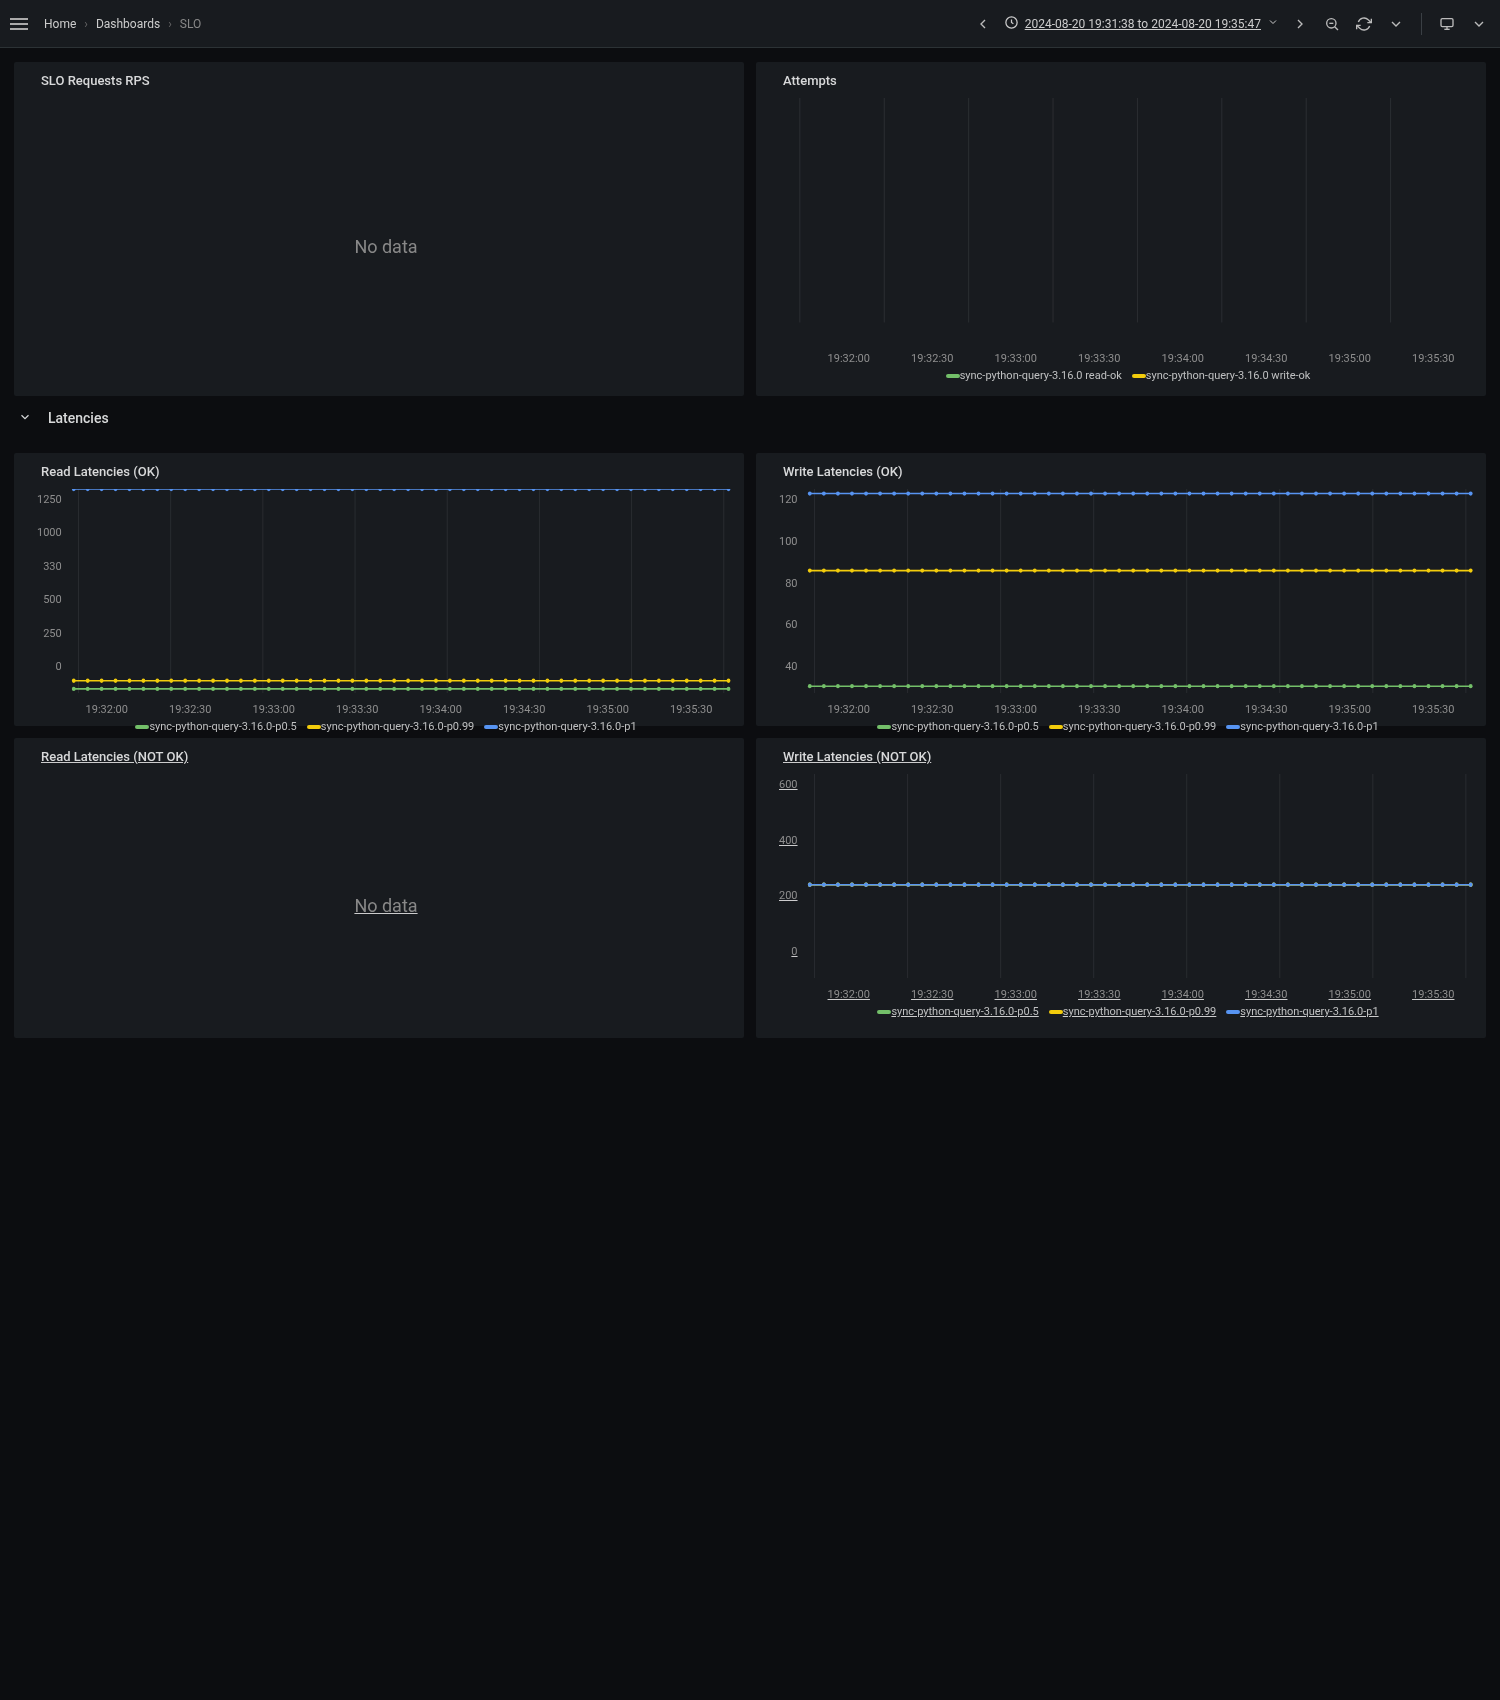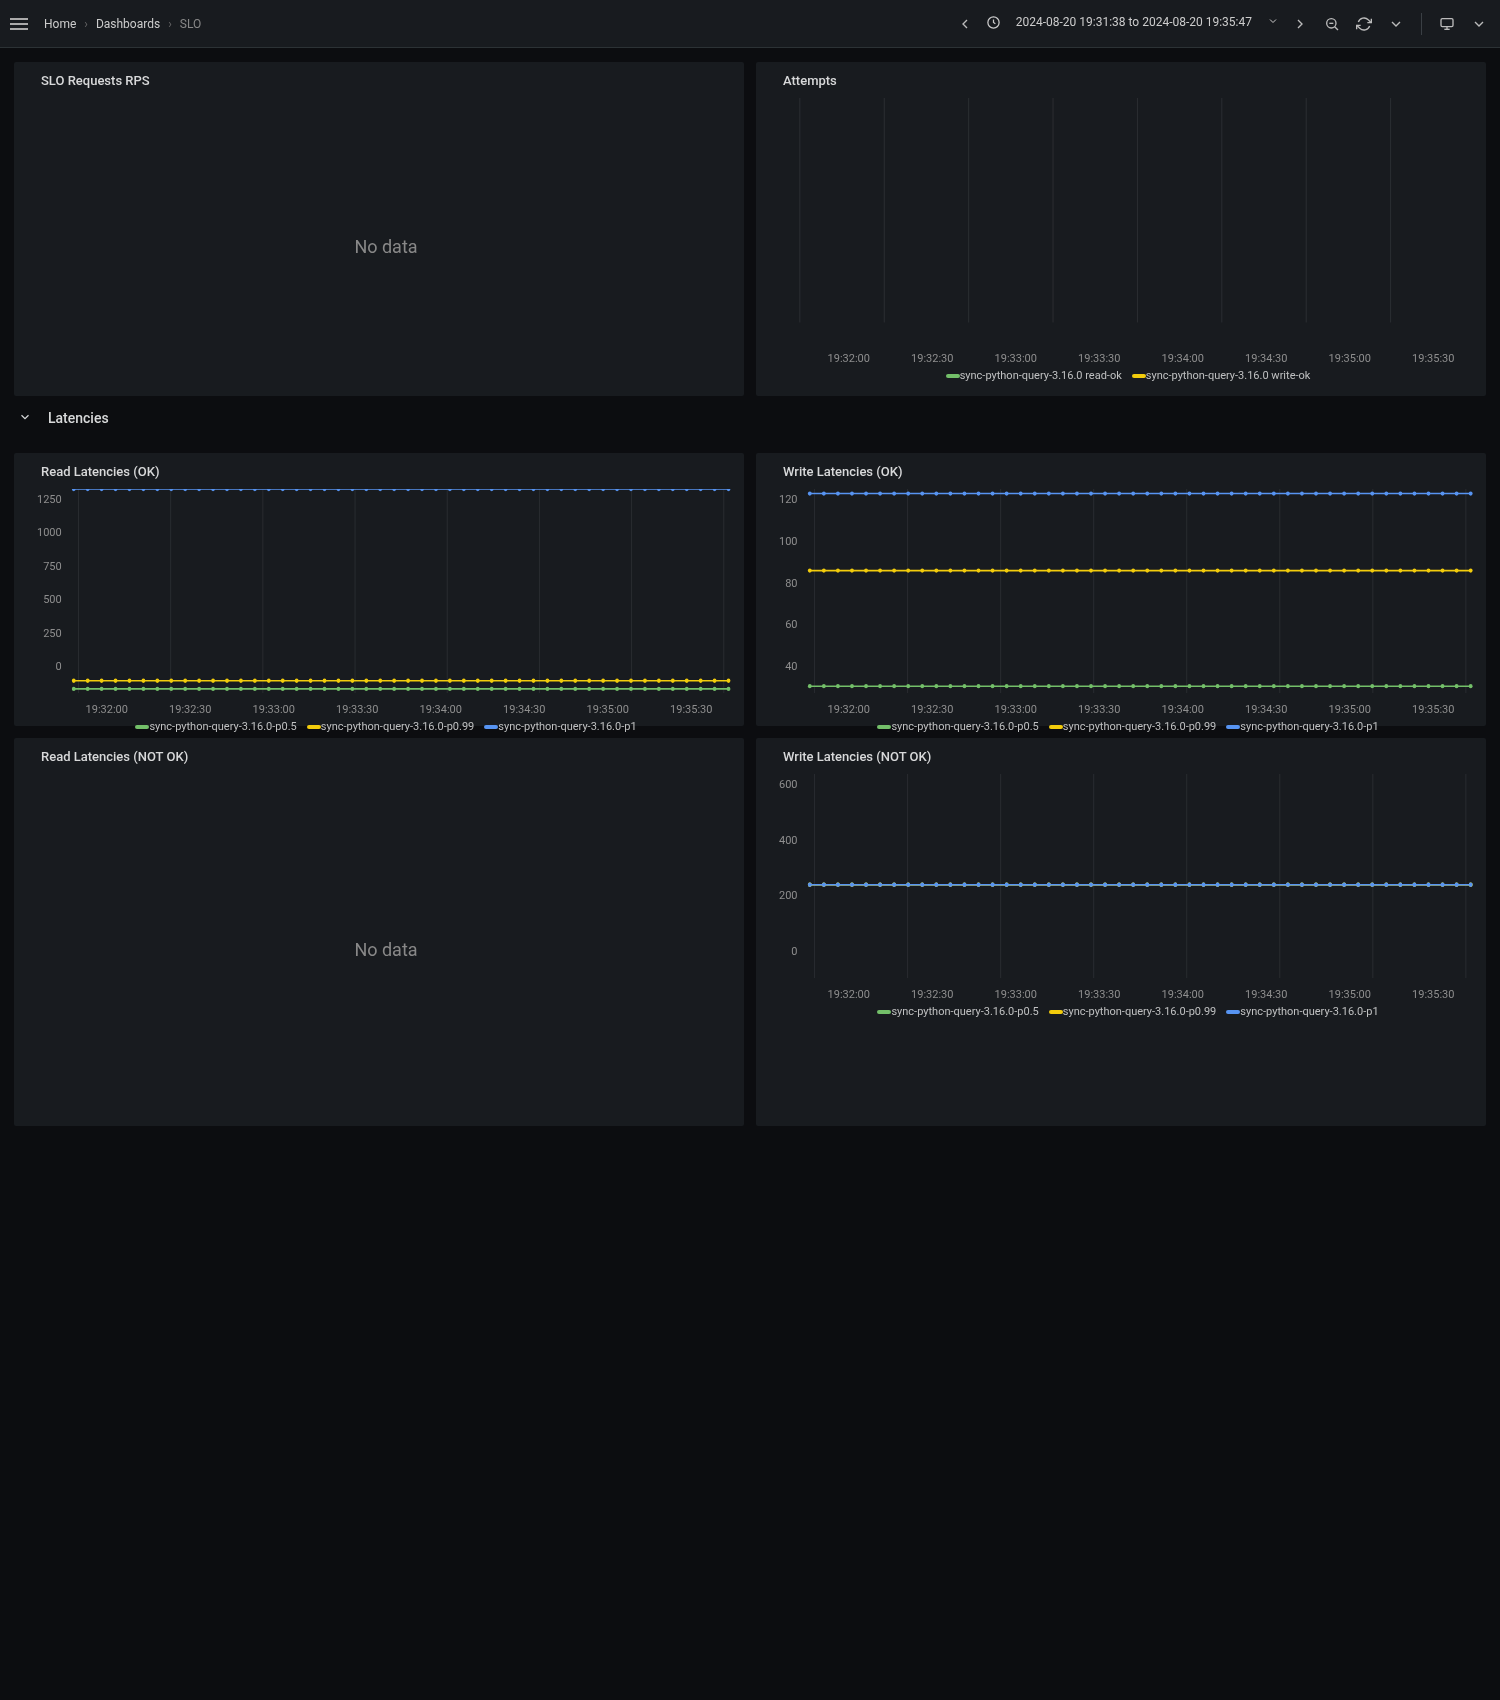--- a/index.html
+++ b/index.html
@@ -33,21 +33,21 @@
     padding:0 10px;
   }
   .burger{width:22px;height:22px;display:flex;flex-direction:column;justify-content:center;gap:3px;cursor:pointer;margin-right:12px;}
   .burger span{display:block;height:2px;background:#aaa;width:18px;}
   .crumbs{display:flex;align-items:center;gap:8px;flex:1;}
   .crumbs a{color:#ccc;text-decoration:none;}
   .crumbs .sep{color:#666;}
   .toolbar{display:flex;align-items:center;gap:10px;color:#ccc;}
   .tb-btn{display:flex;align-items:center;justify-content:center;width:22px;height:22px;cursor:pointer;color:#bbb;}
   .tb-btn svg{width:16px;height:16px;}
-  .timerange{display:flex;align-items:flex-start;gap:15px;cursor:pointer;}
+  .timerange{display:flex;align-items:center;gap:6px;cursor:pointer;text-decoration:underline;}
   .tb-divider{width:1px;height:22px;background:#3a3f44;margin:0 4px;}
   
   .content{padding:14px;}
   .grid2{display:grid;grid-template-columns:1fr 1fr;gap:12px;}
   .panel{
     background:var(--panel);
     border:1px solid #22252b00;
     border-radius:2px;
     display:flex;flex-direction:column;
     min-height:0;
@@ -67,21 +67,21 @@
   .chart-empty{height:250px;padding:0 10px 6px 8px;display:flex;}
   .y-axis{display:flex;flex-direction:column;justify-content:space-between;align-items:flex-end;color:#8e8e8e;font-size:11px;padding:4px 6px 20px 0;text-align:right;}
   .plot{flex:1;position:relative;border-left:1px solid transparent;}
   .plot svg{width:100%;height:100%;display:block;}
   .x-axis{display:flex;justify-content:space-around;color:#8e8e8e;font-size:11px;padding:4px 10px 0 36px;}
   .legend{display:flex;flex-wrap:wrap;gap:10px;justify-content:center;padding:4px 10px 10px;color:#bfc0c1;font-size:11px;}
   .legend .item{display:flex;align-items:center;gap:0;}
   .legend .swatch{width:14px;height:4px;border-radius:2px;}
   .row1{height:334px;}
   .row2{height:273px;margin-top:18px;}
-  .row3{height:388px;}
+  .row3{height:300px;text-decoration:underline;}
 </style>
 </head>
 <body>
 
 <div class="topbar">
   <div class="burger">
     <span></span>
       <span></span>
       <span></span>
   </div>
@@ -215,21 +215,21 @@
   </div>
 
   <div class="grid2">
     <div class="panel row2">
       <div class="title">Read Latencies (OK)</div>
       <div class="body">
         <div class="chart">
           <div class="y-axis" id="ya-readok">
               <span>1250</span>
               <span>1000</span>
-              <span>750</span>
+              <span>330</span>
               <span>500</span>
               <span>250</span>
               <span>0</span>
             </div>
           <div class="plot" id="pl-readok">
               <svg viewBox="0 0 700 190" preserveAspectRatio="none">
                 <g stroke="#2a2d31" stroke-width="1">
                   <line x1="10" y1="0" x2="10" y2="190"></line>
                   <line x1="107.14285714285714" y1="0" x2="107.14285714285714" y2="190"></line>
                   <line x1="204.28571428571428" y1="0" x2="204.28571428571428" y2="190"></line>

